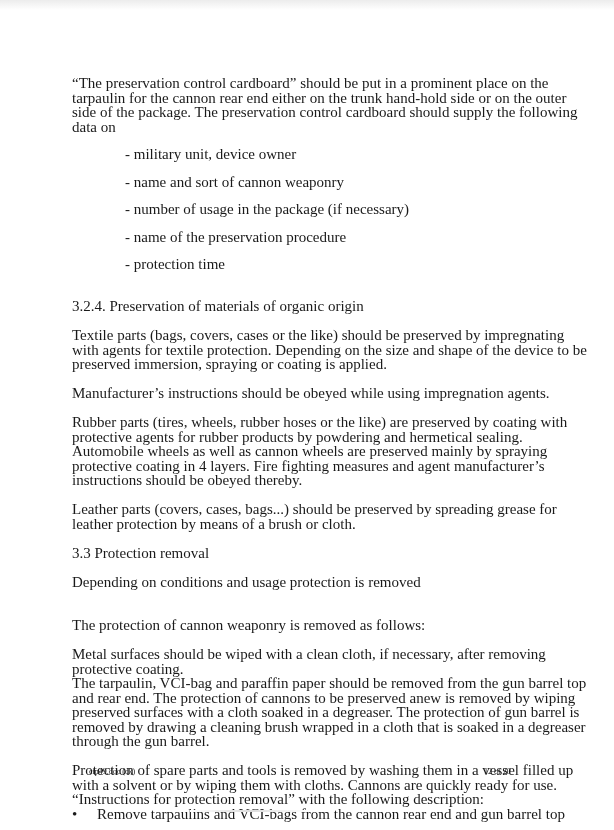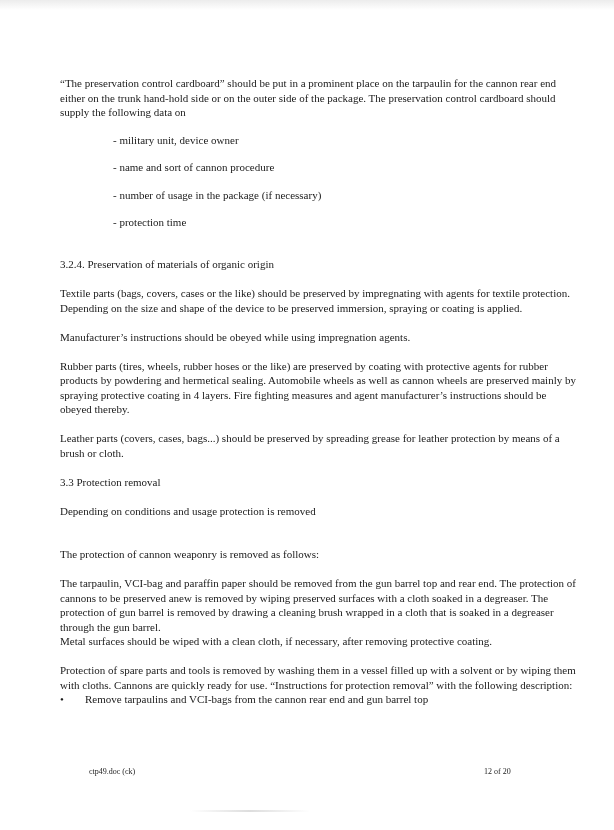--- a/index.html
+++ b/index.html
@@ -7,22 +7,22 @@
     width: 614px; height: 830px; background: #ffffff; overflow: hidden;
     position: relative;
     font-family: "Liberation Serif", "DejaVu Serif", serif;
     color: #1a1a1a;
   }
   .scan-top {
     position: absolute; left: 0; top: 0; width: 614px; height: 10px;
     background: linear-gradient(to bottom, #ececec, #ffffff);
   }
   .page {
-    position: absolute; left: 60px; top: 76px; width: 520px;
-    font-size: 11px; line-height: 14.5px;
+    position: absolute; left: 72px; top: 76px; width: 520px;
+    font-size: 15px; line-height: 14.5px;
   }
   .page p { margin: 0; }
   .gap { height: 14.5px; }
   .gap2 { height: 29px; }
   .list { margin: 0; padding: 0; list-style: none; padding-left: 40px; }
   .list li { margin: 13px; }
   .bullet { display: flex; }
   .bullet .dot { width: 25px; flex: none; }
   .footer {
     position: absolute; top: 767px; font-size: 8px;
@@ -37,22 +37,23 @@
 </style>
 </head>
 <body>
 
 <div class="scan-top"></div>
 
 <div class="page">
   <p>“The preservation control cardboard” should be put in a prominent place on the tarpaulin for the cannon rear end either on the trunk hand-hold side or on the outer side of the package. The preservation control cardboard should supply the following data on</p>
   <ul class="list">
     <li>- military unit, device owner</li>
-    <li>- name and sort of cannon procedure</li>
+    <li>- name and sort of cannon weaponry</li>
     <li>- number of usage in the package (if necessary)</li>
+    <li>- name of the preservation procedure</li>
     <li>- protection time</li>
   </ul>
   <div class="gap"></div>
   <p>3.2.4. Preservation of materials of organic origin</p>
   <div class="gap"></div>
   <p>Textile parts (bags, covers, cases or the like) should be preserved by impregnating with agents for textile protection. Depending on the size and shape of the device to be preserved immersion, spraying or coating is applied.</p>
   <div class="gap"></div>
   <p>Manufacturer’s instructions should be obeyed while using impregnation agents.</p>
   <div class="gap"></div>
   <p>Rubber parts (tires, wheels, rubber hoses or the like) are preserved by  coating with protective agents for rubber products by powdering and hermetical sealing. Automobile wheels as well as cannon wheels are preserved mainly by spraying protective coating in 4 layers. Fire fighting measures and agent manufacturer’s instructions should be obeyed thereby.</p>
@@ -60,22 +61,22 @@
   <p>Leather parts (covers, cases, bags...) should be preserved by spreading grease for leather protection by means of a brush or cloth.</p>
   <div class="gap"></div>
   <p>3.3  Protection removal</p>
   <div class="gap"></div>
   <p>Depending on conditions and usage protection is removed</p>
   <ul class="list">
   </ul>
   <div class="gap2"></div>
   <p>The protection of cannon weaponry is removed as follows:</p>
   <div class="gap"></div>
+  <p>Metal surfaces should be wiped with a clean cloth, if necessary, after removing protective coating.</p>
   <p>The tarpaulin, VCI-bag and paraffin paper should be removed from the gun barrel top and rear end. The protection of cannons to be preserved anew is removed by wiping preserved surfaces with a cloth soaked in a degreaser. The protection of gun barrel is removed by drawing a cleaning brush wrapped in a cloth that is soaked in a degreaser through the gun barrel.</p>
-  <p>Metal surfaces should be wiped with a clean cloth, if necessary, after removing protective coating.</p>
   <div class="gap"></div>
   <p>Protection of spare parts and tools is removed by washing them in a vessel filled up with a solvent or by wiping them with cloths. Cannons are quickly ready for use.  “Instructions for protection removal” with the following description:</p>
   <div class="bullet">
     <span class="dot">•</span>
     <span>Remove tarpaulins and VCI-bags from the cannon rear end and gun barrel top</span>
   </div>
 </div>
 
 <div class="footer footer-left">ctp49.doc (ck)</div>
 <div class="footer footer-right">12 of  20</div>

